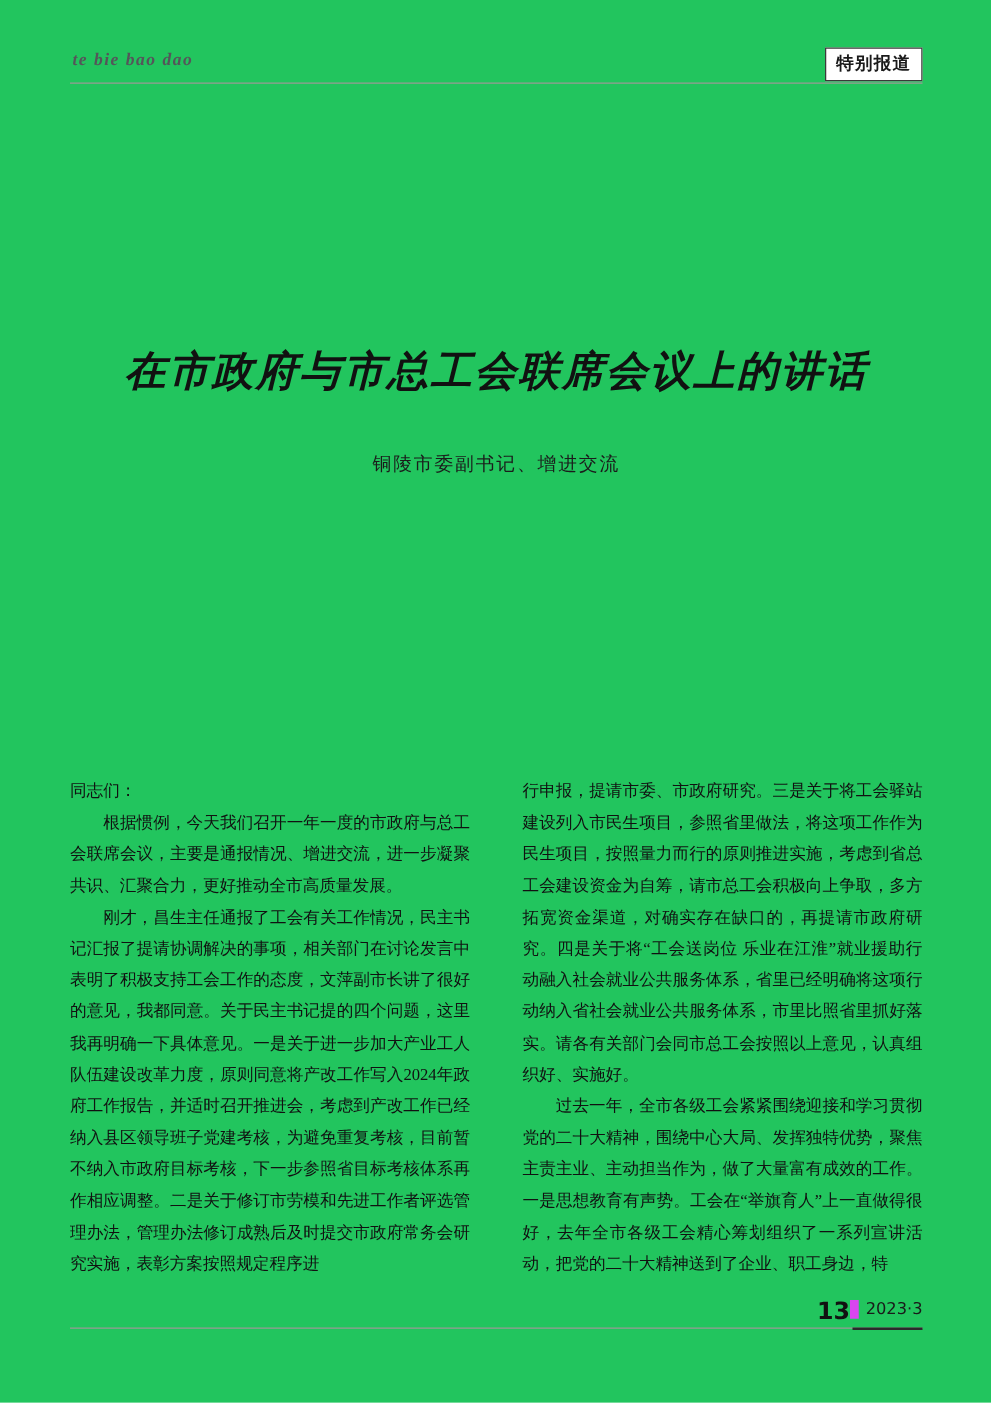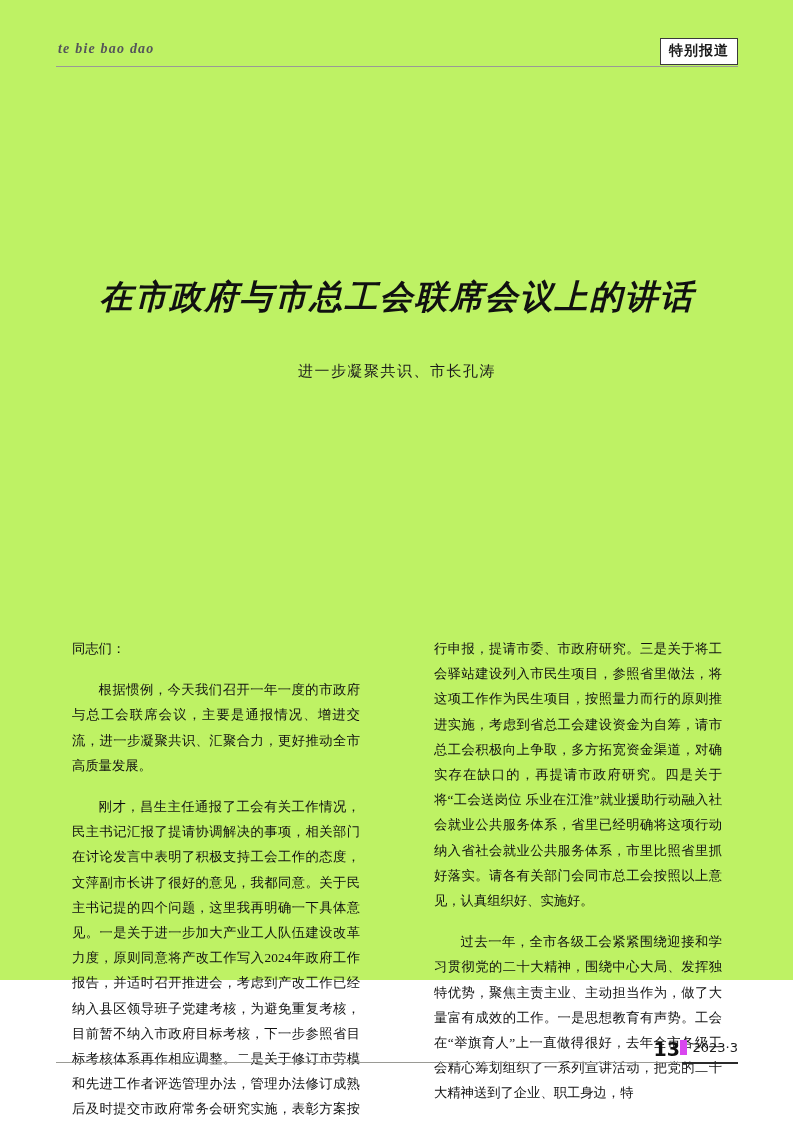--- a/index.html
+++ b/index.html
@@ -11,22 +11,22 @@
     width: 793px;
     height: 1122px;
     position: relative;
     font-family: "Liberation Serif", serif;
     overflow: hidden;
   }
   .page {
     position: absolute;
     left: 0; top: 0;
     width: 793px;
-    height: 980px;
-    background: #bef264;
+    height: 1122px;
+    background: #22c55e;
   }
   
   .header {
     position: absolute;
     left: 56px;
     top: 38px;
     width: 682px;
     height: 30px;
   }
   .header-rule {
@@ -100,21 +100,21 @@
   .col {
     width: 320px;
     font-family: "Liberation Serif", serif;
     font-size: 13.3px;
     line-height: 25.2px;
     color: #111111;
     text-align: justify;
     text-justify: inter-ideograph;
   }
   .col p {
-    margin: 16px;
+    margin: 0;
   }
   .col p.indent {
     text-indent: 2em;
   }
   
   .footer {
     position: absolute;
     left: 56px;
     top: 1036px;
     width: 682px;
@@ -161,21 +161,21 @@
 
 <div class="page">
 
   <div class="header">
     <div class="header-left">te bie bao dao</div>
     <div class="header-right">特别报道</div>
     <div class="header-rule"></div>
   </div>
 
   <div class="title">在市政府与市总工会联席会议上的讲话</div>
-  <div class="byline">进一步凝聚共识、市长孔涛</div>
+  <div class="byline">铜陵市委副书记、增进交流</div>
 
   <div class="columns">
     <div class="col">
       <p>同志们：</p>
       <p class="indent">根据惯例，今天我们召开一年一度的市政府与总工会联席会议，主要是通报情况、增进交流，进一步凝聚共识、汇聚合力，更好推动全市高质量发展。</p>
       <p class="indent">刚才，昌生主任通报了工会有关工作情况，民主书记汇报了提请协调解决的事项，相关部门在讨论发言中表明了积极支持工会工作的态度，文萍副市长讲了很好的意见，我都同意。关于民主书记提的四个问题，这里我再明确一下具体意见。一是关于进一步加大产业工人队伍建设改革力度，原则同意将产改工作写入2024年政府工作报告，并适时召开推进会，考虑到产改工作已经纳入县区领导班子党建考核，为避免重复考核，目前暂不纳入市政府目标考核，下一步参照省目标考核体系再作相应调整。二是关于修订市劳模和先进工作者评选管理办法，管理办法修订成熟后及时提交市政府常务会研究实施，表彰方案按照规定程序进</p>
     </div>
     <div class="col">
       <p>行申报，提请市委、市政府研究。三是关于将工会驿站建设列入市民生项目，参照省里做法，将这项工作作为民生项目，按照量力而行的原则推进实施，考虑到省总工会建设资金为自筹，请市总工会积极向上争取，多方拓宽资金渠道，对确实存在缺口的，再提请市政府研究。四是关于将“工会送岗位 乐业在江淮”就业援助行动融入社会就业公共服务体系，省里已经明确将这项行动纳入省社会就业公共服务体系，市里比照省里抓好落实。请各有关部门会同市总工会按照以上意见，认真组织好、实施好。</p>
       <p class="indent">过去一年，全市各级工会紧紧围绕迎接和学习贯彻党的二十大精神，围绕中心大局、发挥独特优势，聚焦主责主业、主动担当作为，做了大量富有成效的工作。一是思想教育有声势。工会在“举旗育人”上一直做得很好，去年全市各级工会精心筹划组织了一系列宣讲活动，把党的二十大精神送到了企业、职工身边，特</p>

